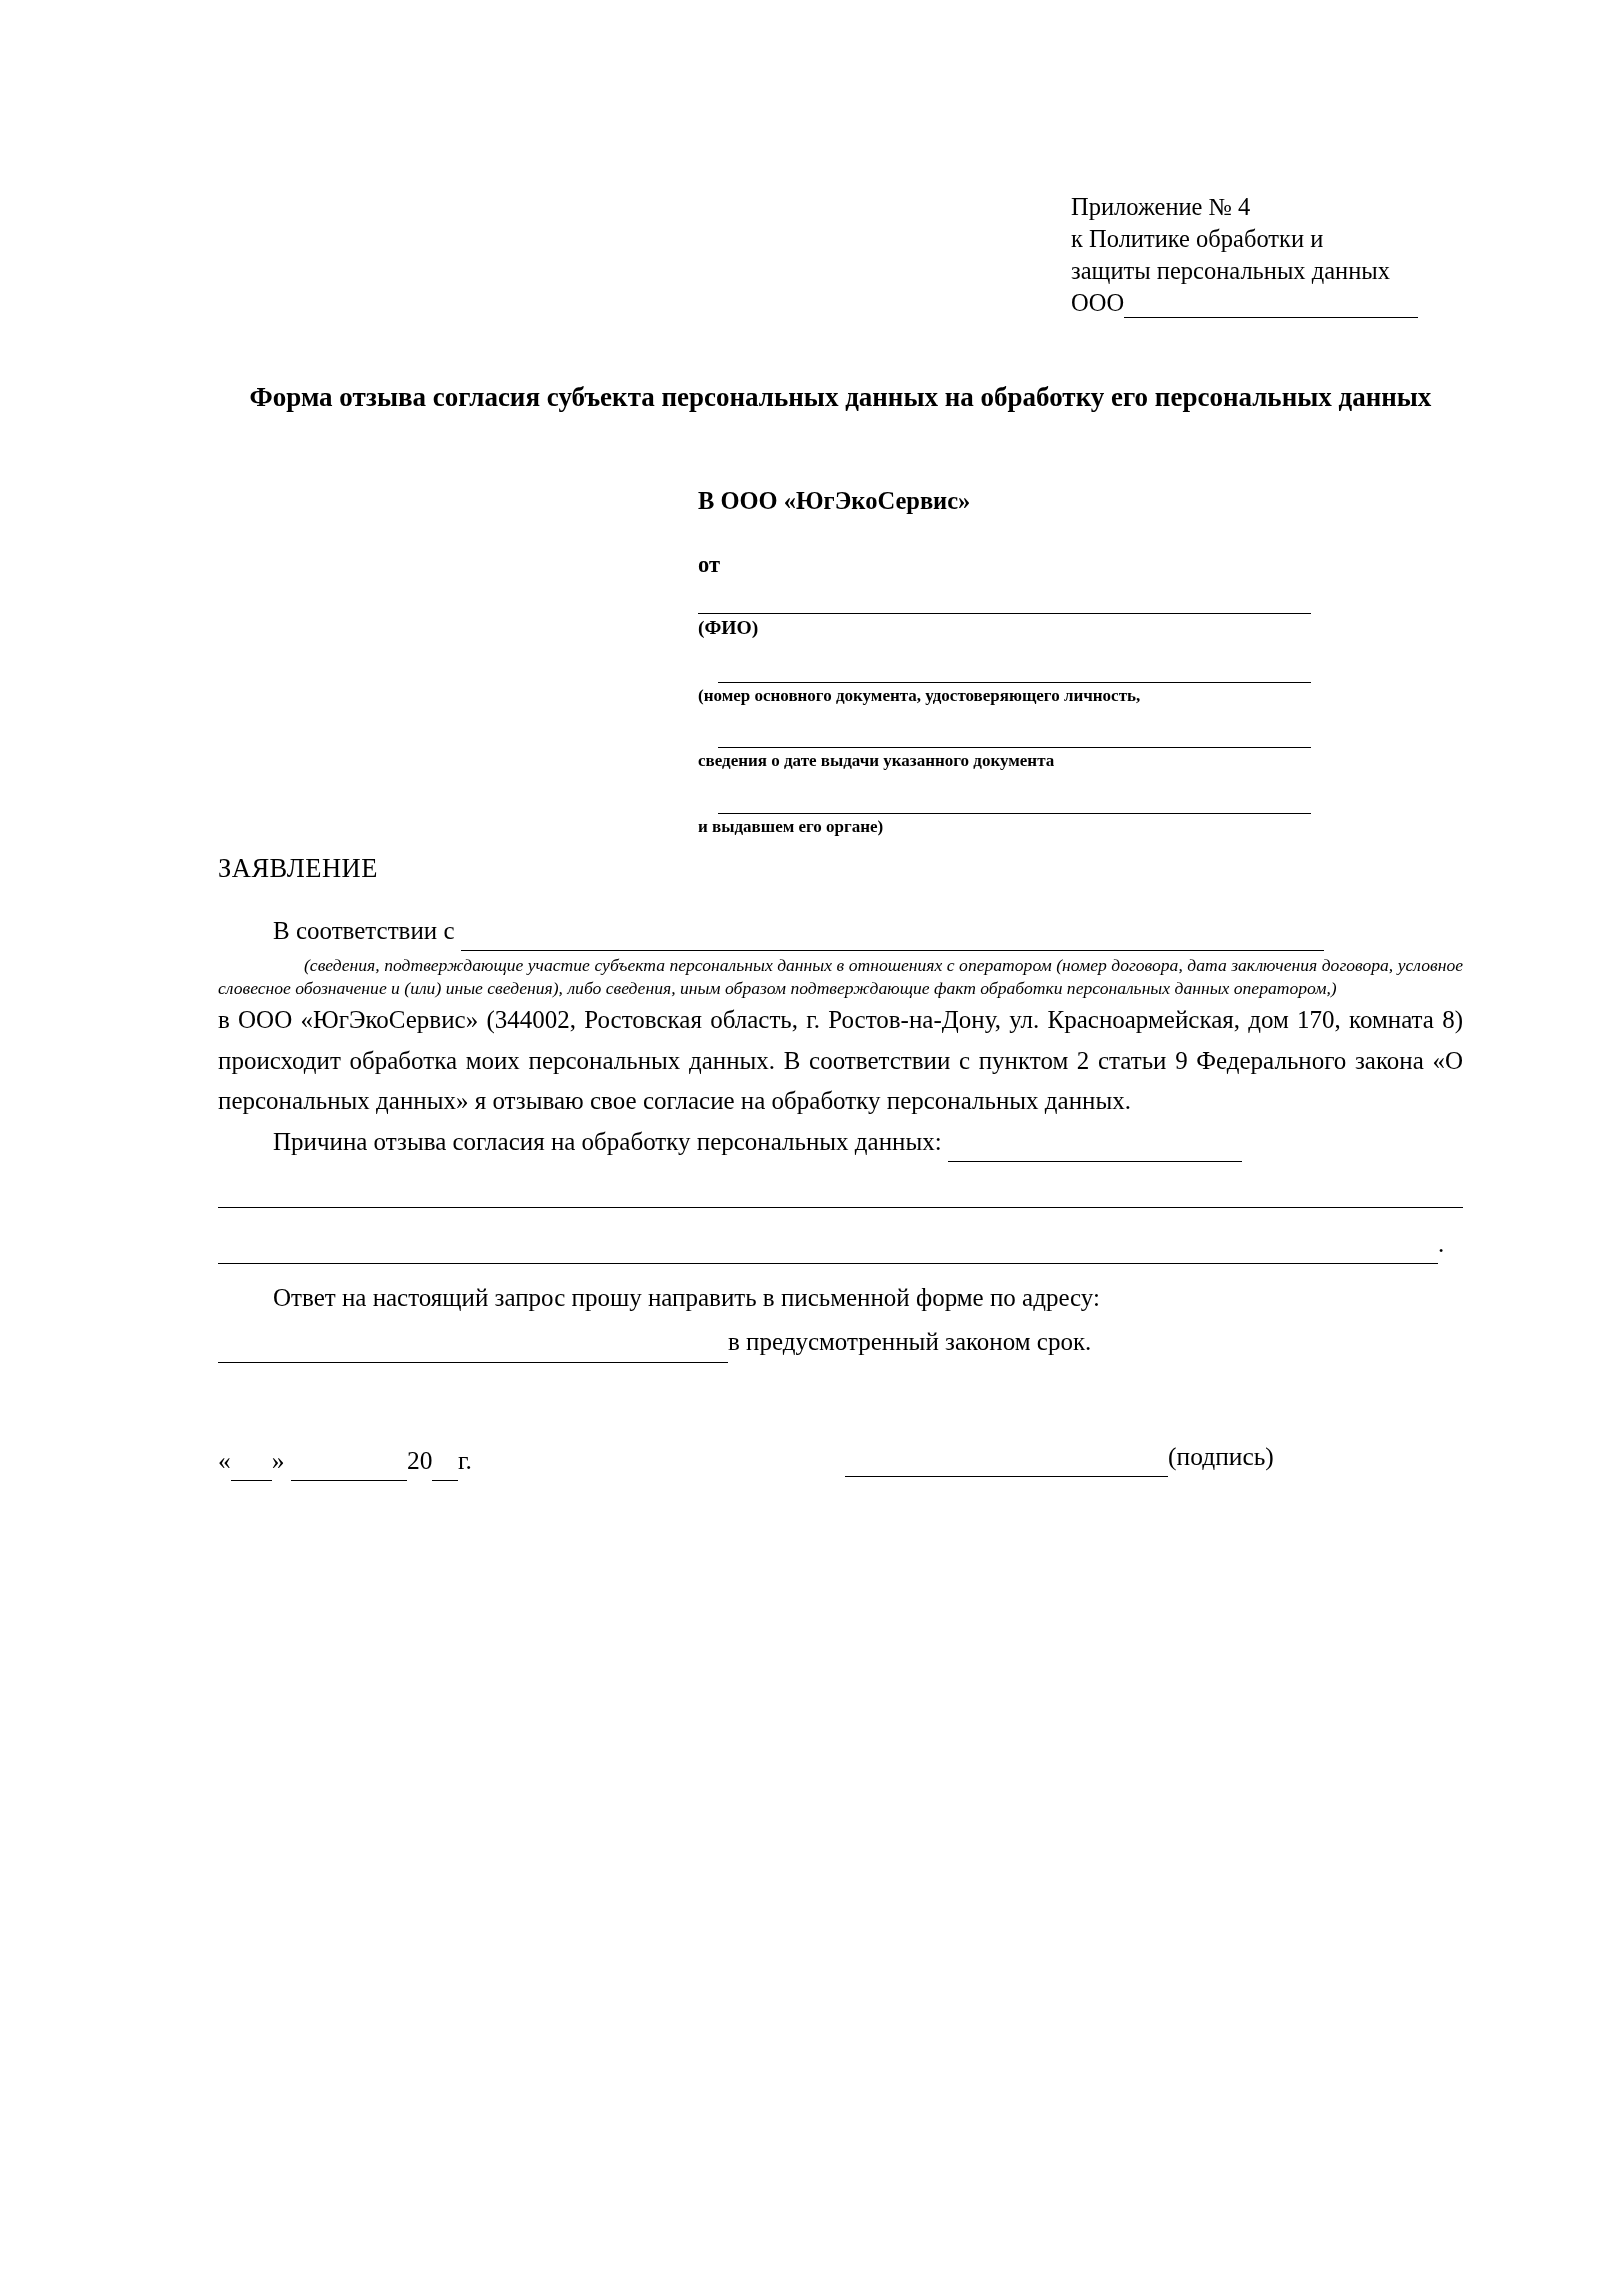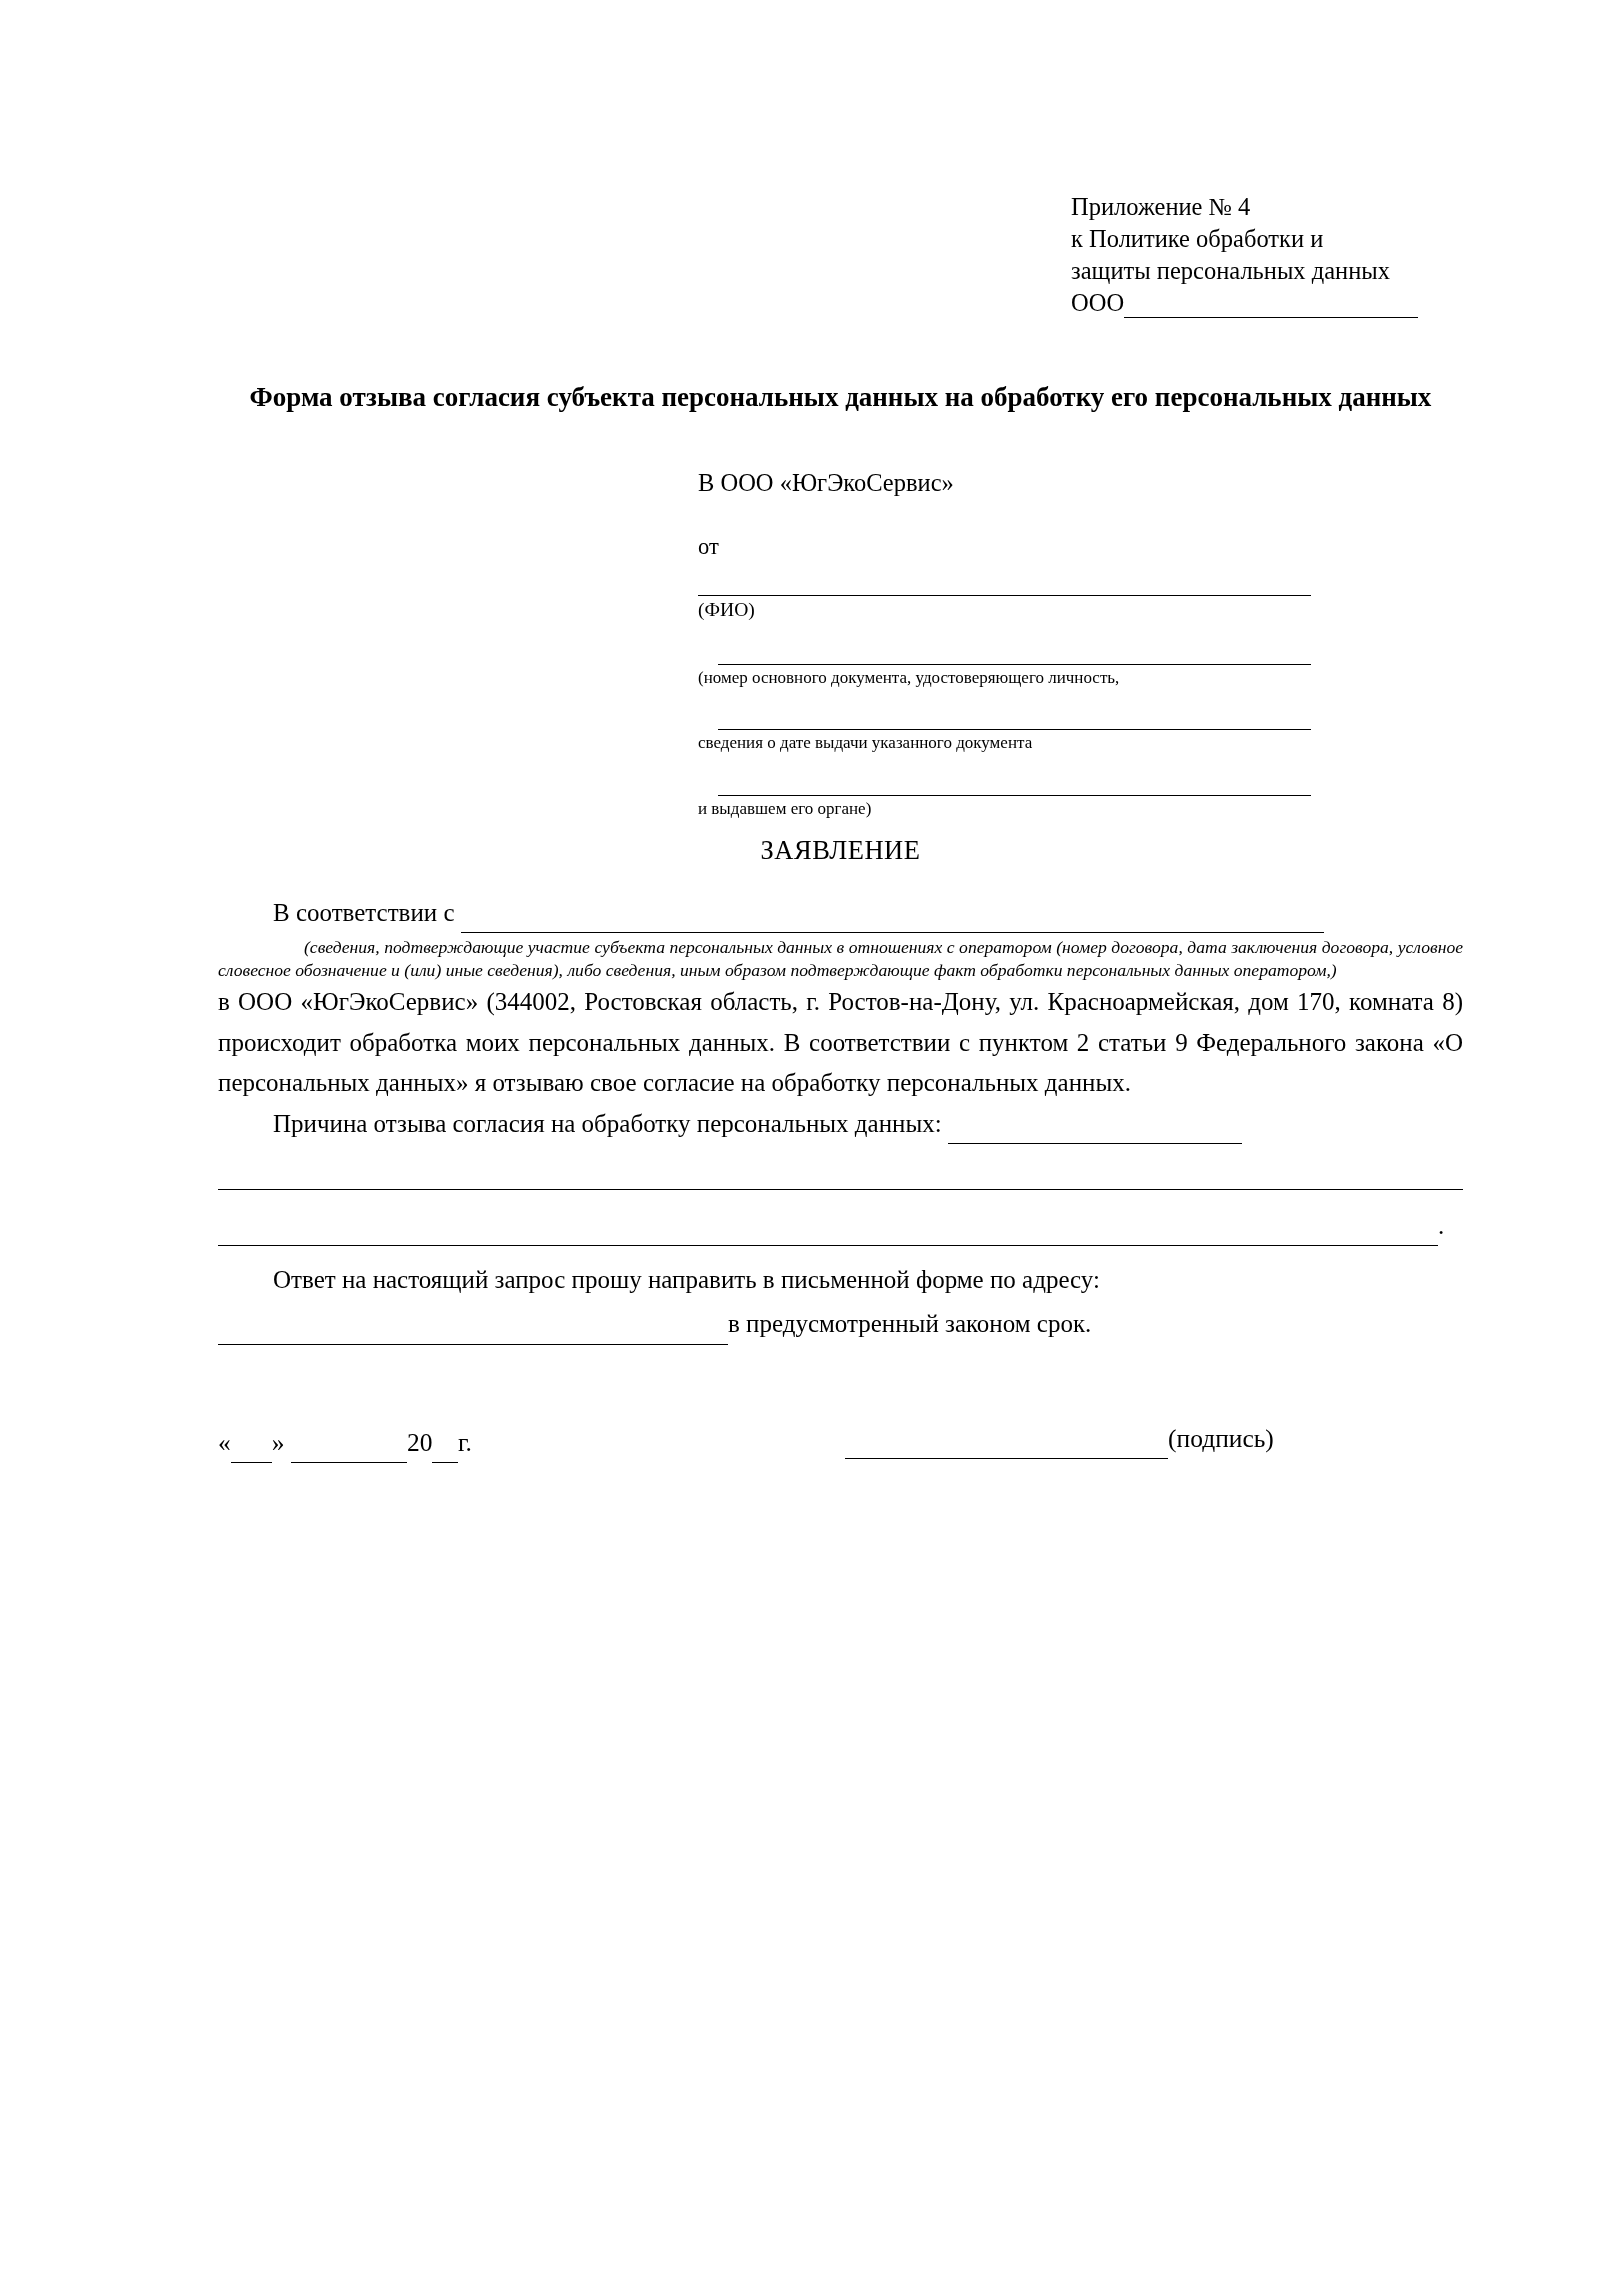--- a/index.html
+++ b/index.html
@@ -52,24 +52,25 @@
     text-align: center;
     font-weight: bold;
     font-size: 27px;
     line-height: 1.35;
     padding: 0 24.5px;
     font-family: Liberation Serif, serif;
   }
 
   
   .addressee {
-    margin-top: 53px;
+    margin-top: 71px;
     margin-left: 480px;
     width: 613px;
     font-size: 24.5px;
+    font-weight: bold;
   }
   .addressee .org {
     margin-bottom: 37px;
   }
   .addressee .ot {
     font-size: 22.5px;
     margin-bottom: 9.8px;
   }
   .fill-line {
     border-bottom: 1.5px solid #000;
@@ -84,21 +85,21 @@
   }
   .caption.big {
     font-size: 19.6px;
   }
   .fill-line.short {
     margin-left: 19.6px;
   }
 
   
   .statement-heading {
-    text-align: center;
+    text-align: left;
     font-size: 26.5px;
     letter-spacing: 0.5px;
   }
 
   
   .body-text {
     font-size: 25px;
     line-height: 1.62;
     text-align: justify;
     margin-top: 27.4px;

